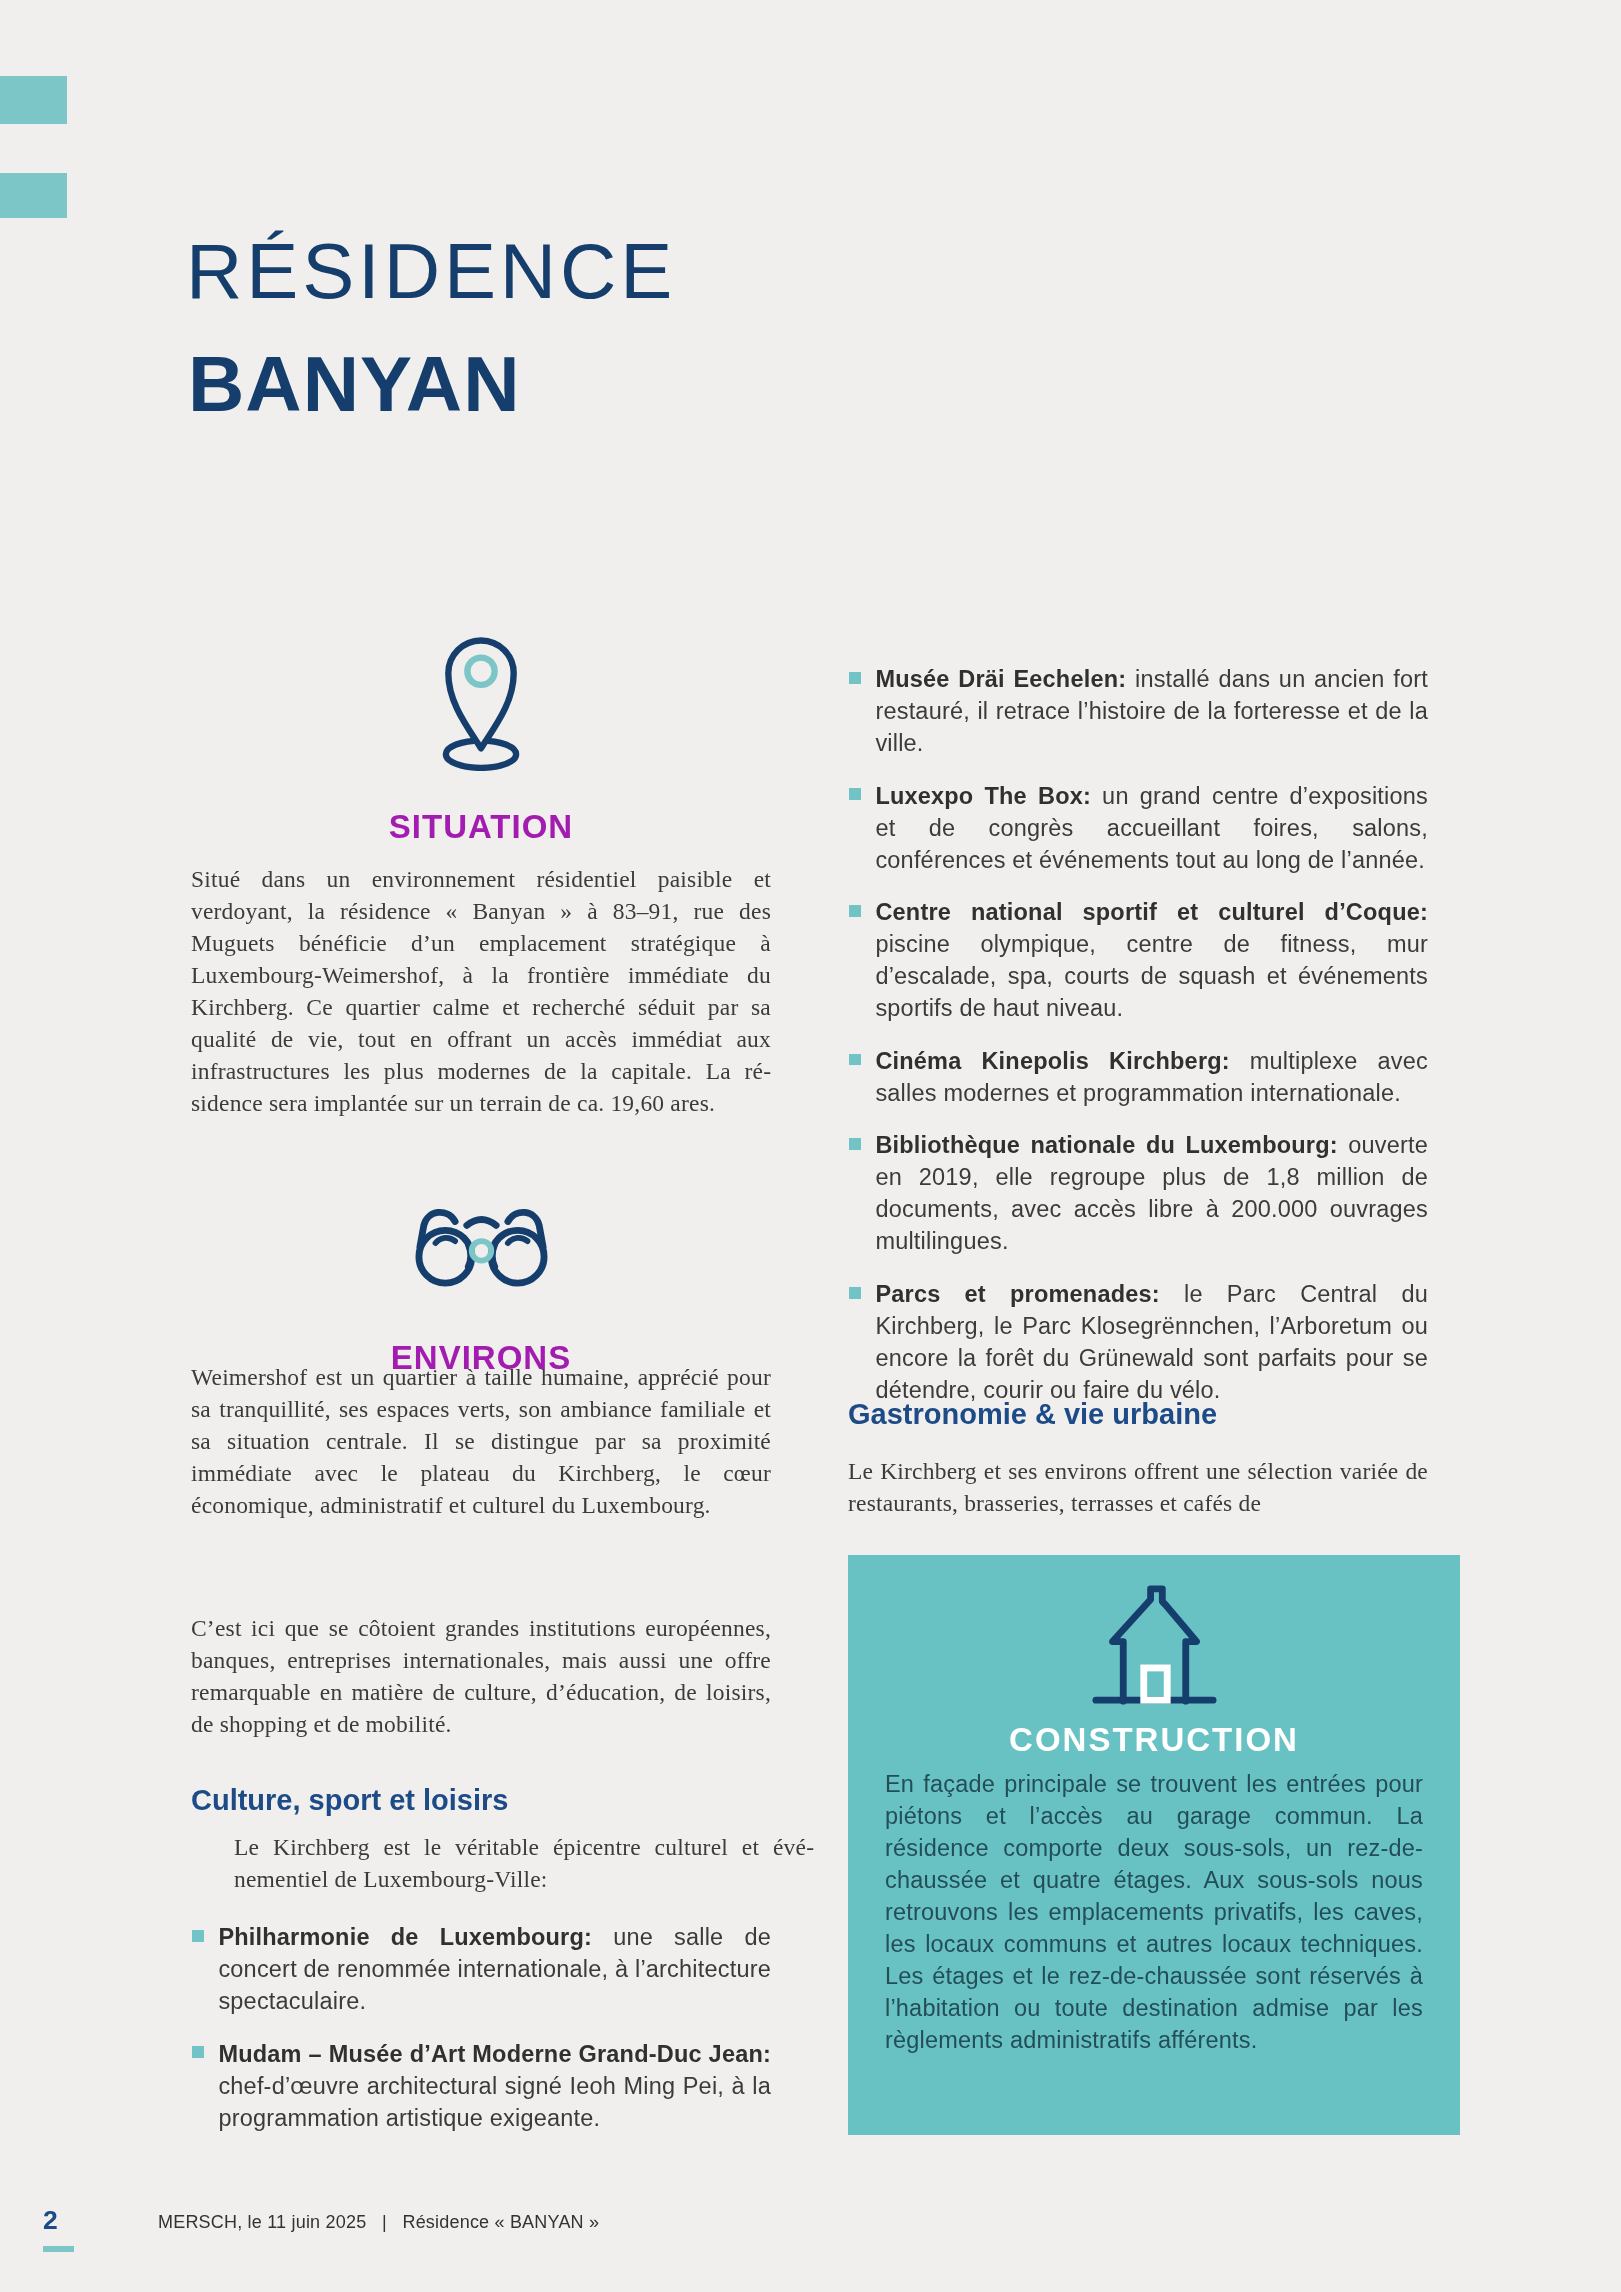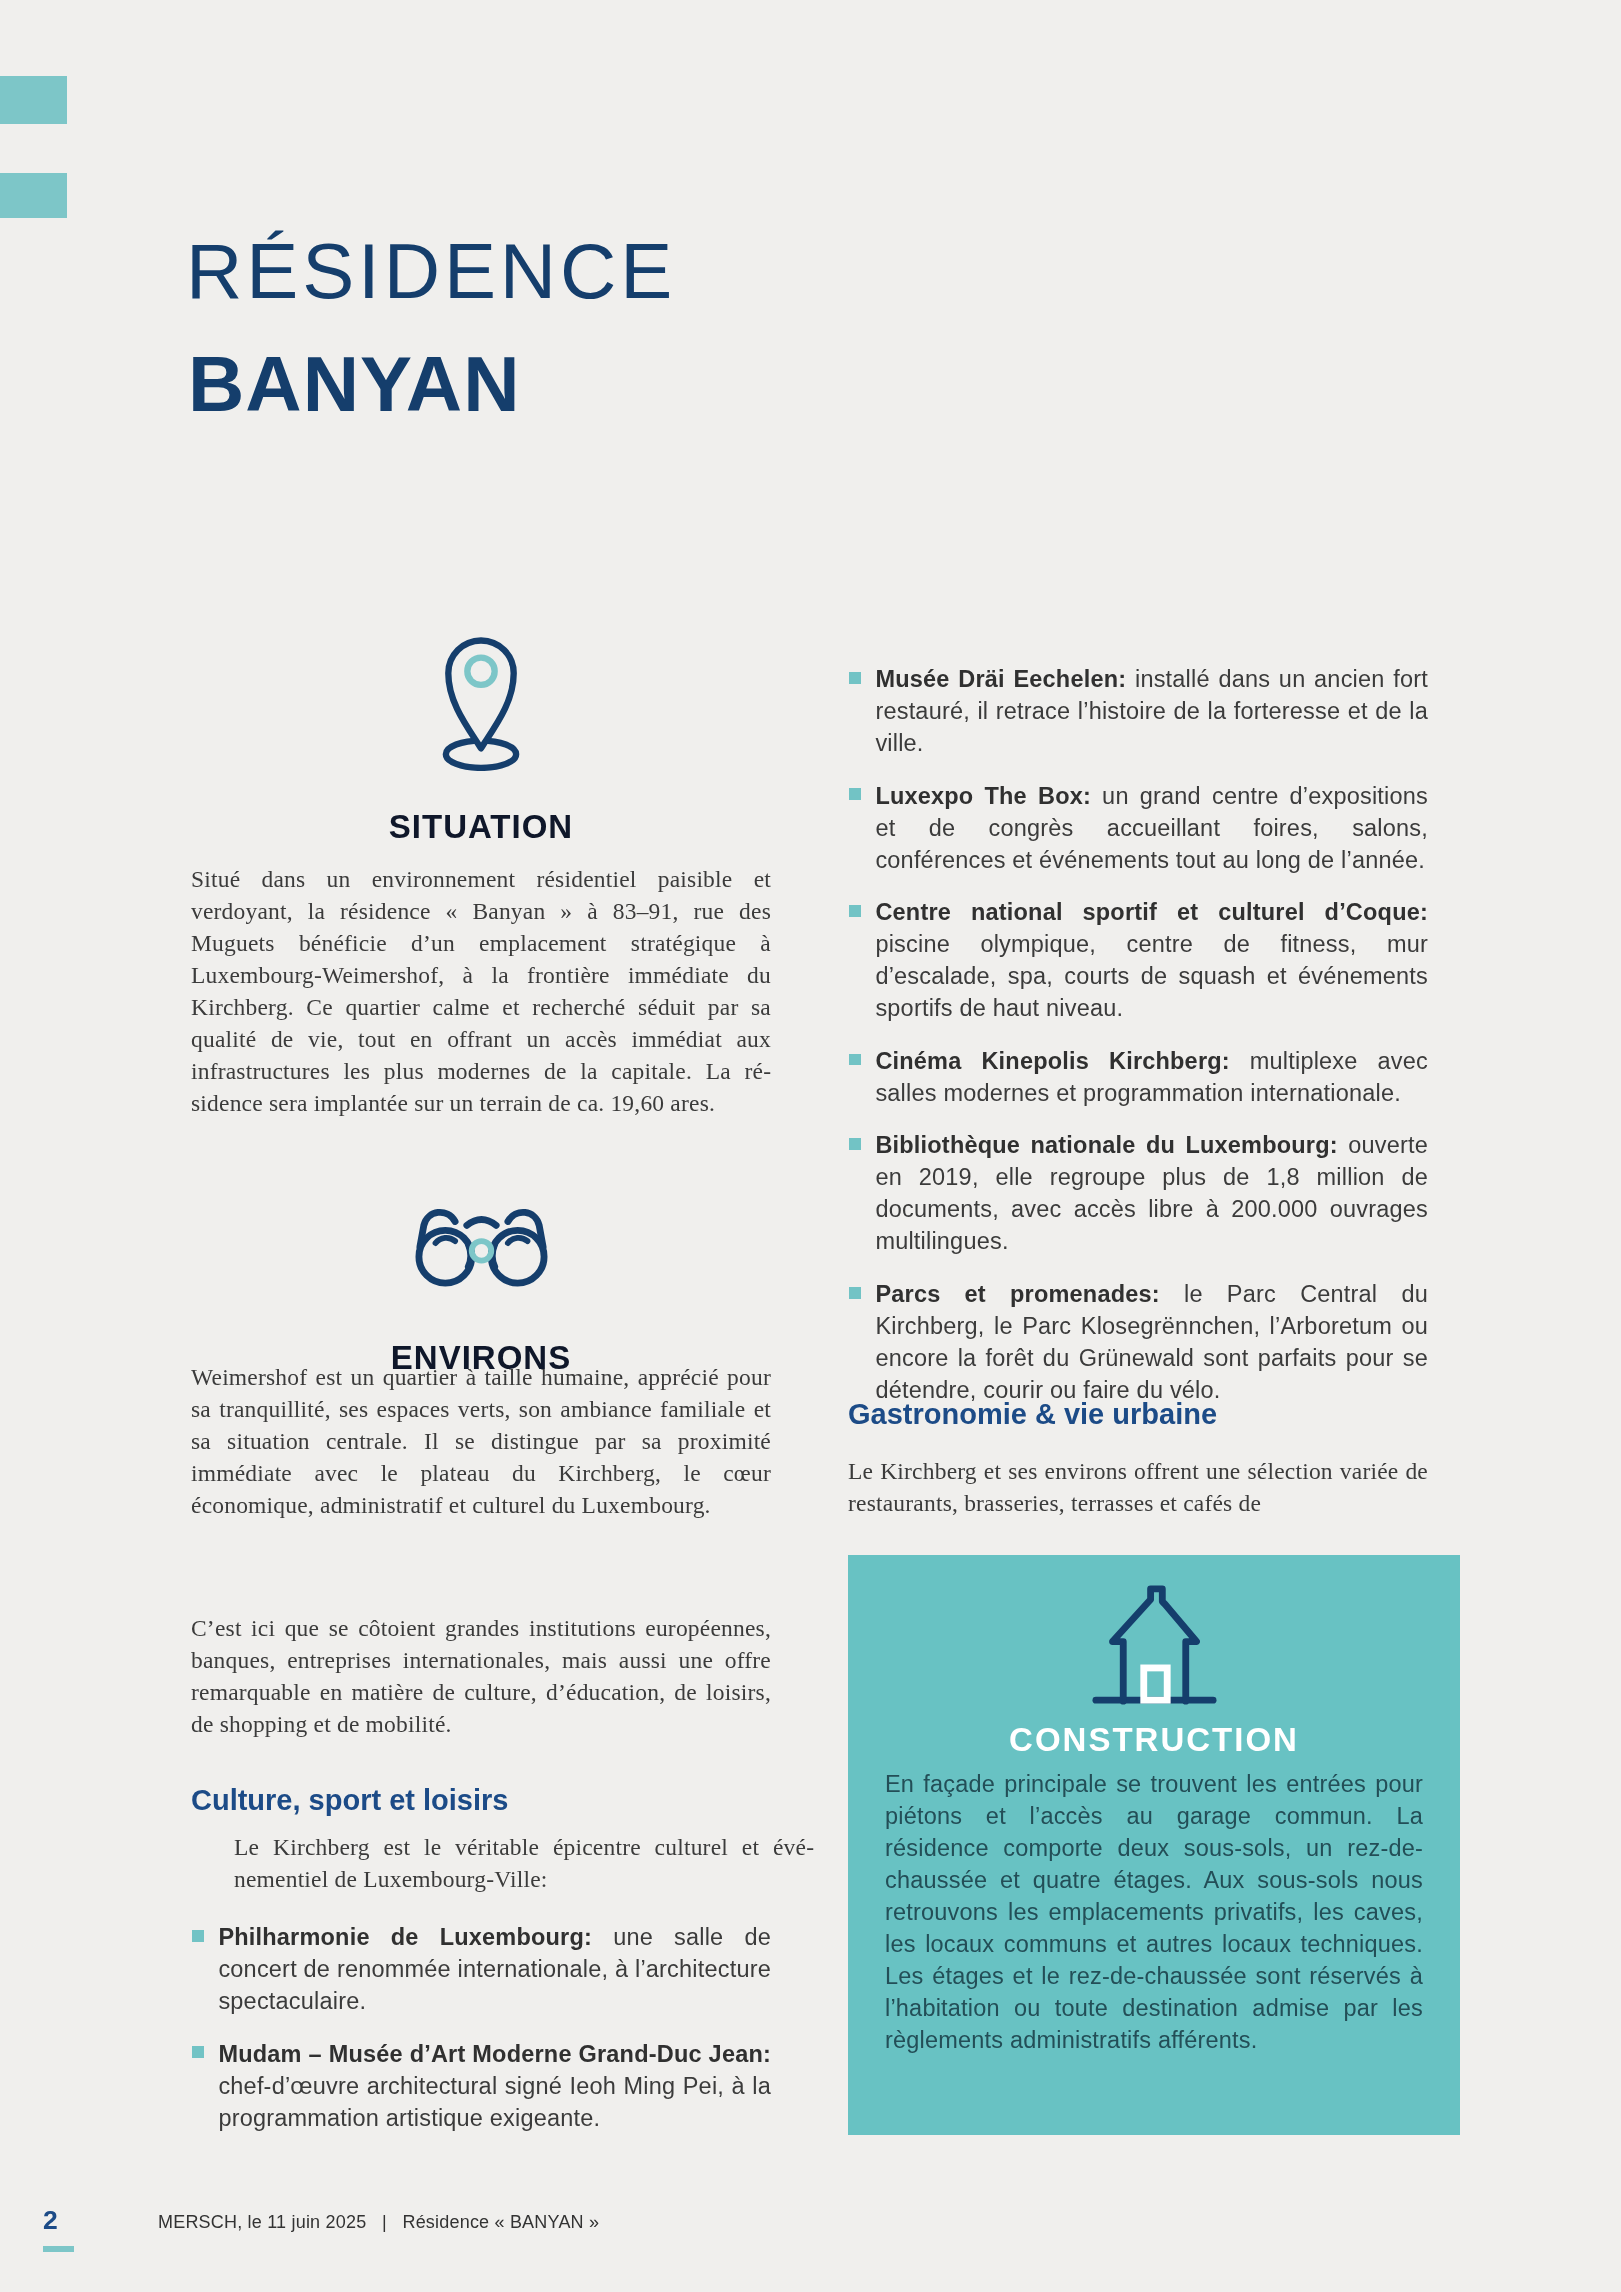--- a/index.html
+++ b/index.html
@@ -6,21 +6,21 @@
   .page{
     position:relative;width:1621px;height:2293px;margin:0 auto;
     background:#f0efed;overflow:hidden;
     font-family:"Liberation Sans",sans-serif;color:#3b3b3b;
   }
   .abs{position:absolute;}
   .deco{background:#7dc6c8;}
   .title-line1{font-size:78px;line-height:78px;font-weight:400;letter-spacing:3.9px;color:#153e6c;white-space:nowrap;}
   .title-line2{font-size:78px;line-height:80px;font-weight:700;letter-spacing:1px;color:#153e6c;white-space:nowrap;margin-top:28px;}
   .iconwrap{display:flex;justify-content:center;align-items:flex-end;width:580px;}
-  .sec-head{width:580px;text-align:center;font-size:33px;font-weight:700;letter-spacing:1px;color:#0f172a;}
+  .sec-head{width:580px;text-align:center;font-size:33px;font-weight:700;letter-spacing:1px;color:#a21caf;}
   .sub-head{width:580px;font-size:29px;font-weight:700;color:#1c4b87;}
   .jp{width:580px;font-size:23.5px;line-height:32px;text-align:justify;letter-spacing:0.2px;color:#3b3b3b;font-family:Liberation Serif, serif;}
   .jp .lead, .blist .lead{font-weight:700;color:#303030;}
   .blist{width:580px;}
   .blist .item{position:relative;padding-left:27.4px;margin-bottom:20.6px;font-size:23.5px;line-height:32px;text-align:justify;letter-spacing:0.2px;}
   .blist .sq{position:absolute;left:1px;top:8.8px;width:11.8px;height:11.8px;background:#72c3c5;}
   .cbox{left:848px;top:1555px;width:612px;height:580px;background:#68c2c3;box-sizing:border-box;padding:27.4px 37px 0 37px;}
   .cbox .iconrow{display:flex;justify-content:center;}
   .cbox .chead{text-align:center;font-size:33px;font-weight:700;letter-spacing:2px;color:#ffffff;margin-top:13.7px;}
   .cbox .cbody{margin-top:9px;font-size:23.5px;line-height:32px;text-align:justify;letter-spacing:0.2px;color:#234e57;}

